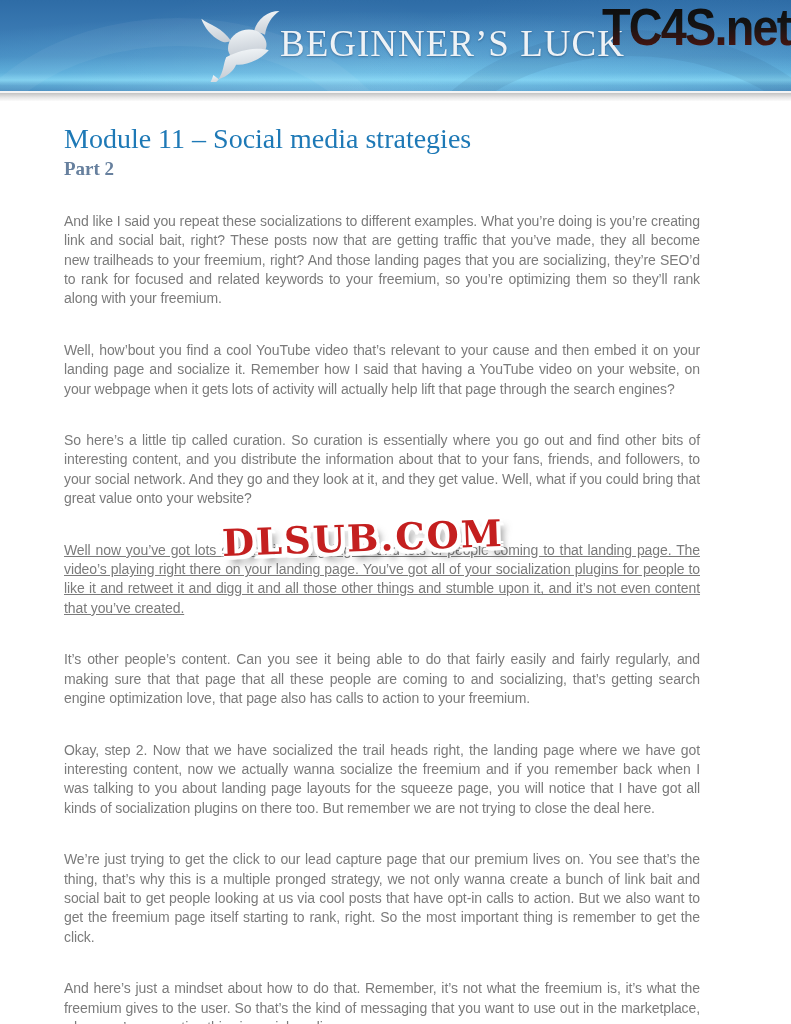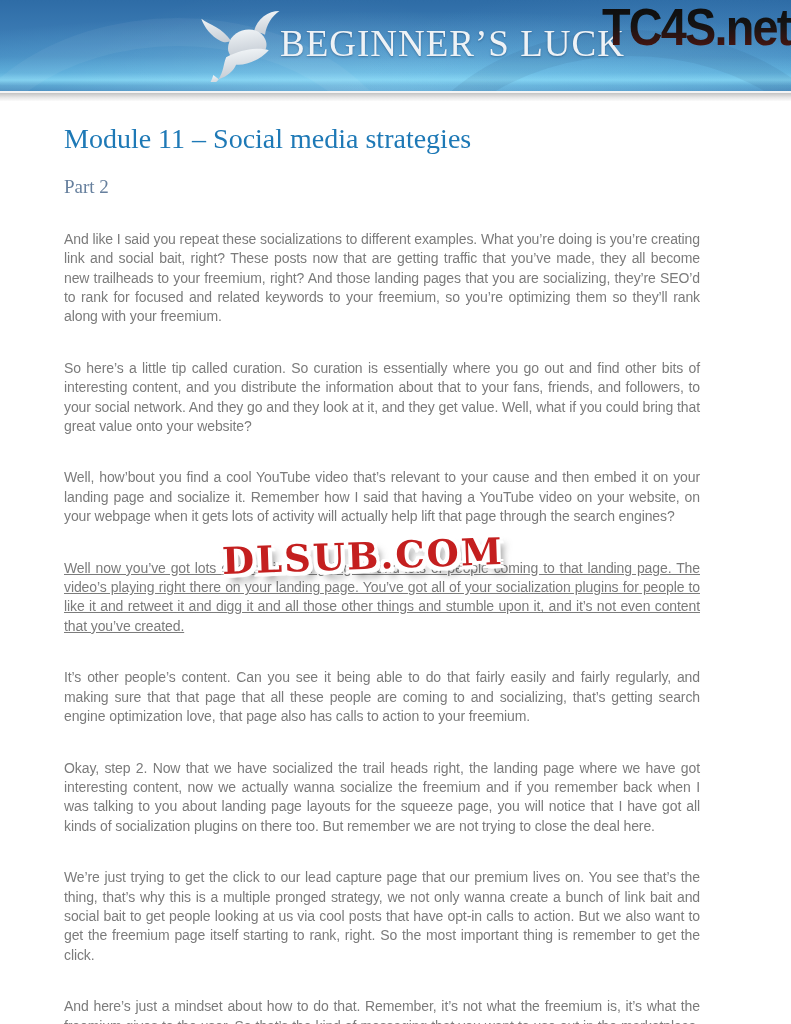--- a/index.html
+++ b/index.html
@@ -47,22 +47,22 @@
     background:linear-gradient(180deg,#c3c3c3 0%,#e6e6e6 55%,#fbfbfb 100%);
   }
 
   
   .content { flex:1 1 auto; padding:23px 91px 0 64px; position:relative; background:#fff; }
   .doc-title {
     font-family:"Liberation Serif", serif; font-weight:normal;
     font-size:28px; line-height:1.1; color:#1e79b6;
   }
   .doc-subtitle {
-    font-family:"Liberation Serif", serif; font-weight:normal;
-    font-size:19px; color:#67809e; margin-top:21px;
+    font-family:"Liberation Serif", serif; font-weight:bold;
+    font-size:19px; color:#67809e; margin-top:3px;
   }
   .para {
     margin-top:32px; font-size:14px; line-height:19.4px; color:#7b7b7b;
     text-align:justify; letter-spacing:-0.1px;
   }
   .wm-anchor { position:relative;text-decoration:underline; }
   .stamp {
     position:absolute; top:-12px; left:158px; z-index:5;
     font-family:"DejaVu Serif", serif; font-weight:bold;
     font-size:37px; letter-spacing:2px; color:#c41f1f; white-space:nowrap;
@@ -123,22 +123,22 @@
     <div class="tc4s">TC4S.net</div>
   </header>
 
   <div class="banner-shadow"></div>
 
   <main class="content">
     <h1 class="doc-title">Module 11 – Social media strategies</h1>
     <h2 class="doc-subtitle">Part 2</h2>
 
     <p class="para">And like I said you repeat these socializations to different examples. What you’re doing is you’re creating link and social bait, right? These posts now that are getting traffic that you’ve made, they all become new trailheads to your freemium, right? And those landing pages that you are socializing, they’re SEO’d to rank for focused and related keywords to your freemium, so you’re optimizing them so they’ll rank along with your freemium.</p>
+    <p class="para">Well, how’bout you find a cool YouTube video that’s relevant to your cause and then embed it on your landing page and socialize it. Remember how I said that having a YouTube video on your website, on your webpage when it gets lots of activity will actually help lift that page through the search engines?</p>
     <p class="para">So here’s a little tip called curation. So curation is essentially where you go out and find other bits of interesting content, and you distribute the information about that to your fans, friends, and followers, to your social network. And they go and they look at it, and they get value. Well, what if you could bring that great value onto your website?</p>
-    <p class="para">Well, how’bout you find a cool YouTube video that’s relevant to your cause and then embed it on your landing page and socialize it. Remember how I said that having a YouTube video on your website, on your webpage when it gets lots of activity will actually help lift that page through the search engines?</p>
 
     <p class="para wm-anchor">
       <span>Well now you’ve got lots of socialization going on and lots of people coming to that landing page. The video’s playing right there on your landing page. You’ve got all of your socialization plugins for people to like it and retweet it and digg it and all those other things and stumble upon it, and it’s not even content that you’ve created.</span>
       <span class="stamp">DLSUB.COM</span>
     </p>
 
     <p class="para">It’s other people’s content. Can you see it being able to do that fairly easily and fairly regularly, and making sure that that page that all these people are coming to and socializing, that’s getting search engine optimization love, that page also has calls to action to your freemium.</p>
     <p class="para">Okay, step 2. Now that we have socialized the trail heads right, the landing page where we have got interesting content, now we actually wanna socialize the freemium and if you remember back when I was talking to you about landing page layouts for the squeeze page, you will notice that I have got all kinds of socialization plugins on there too. But remember we are not trying to close the deal here.</p>
     <p class="para">We’re just trying to get the click to our lead capture page that our premium lives on. You see that’s the thing, that’s why this is a multiple pronged strategy, we not only wanna create a bunch of link bait and social bait to get people looking at us via cool posts that have opt-in calls to action. But we also want to get the freemium page itself starting to rank, right. So the most important thing is remember to get the click.</p>
     <p class="para">And here’s just a mindset about how to do that. Remember, it’s not what the freemium is, it’s what the freemium gives to the user. So that’s the kind of messaging that you want to use out in the marketplace, when you’re promoting this via social media.</p>

